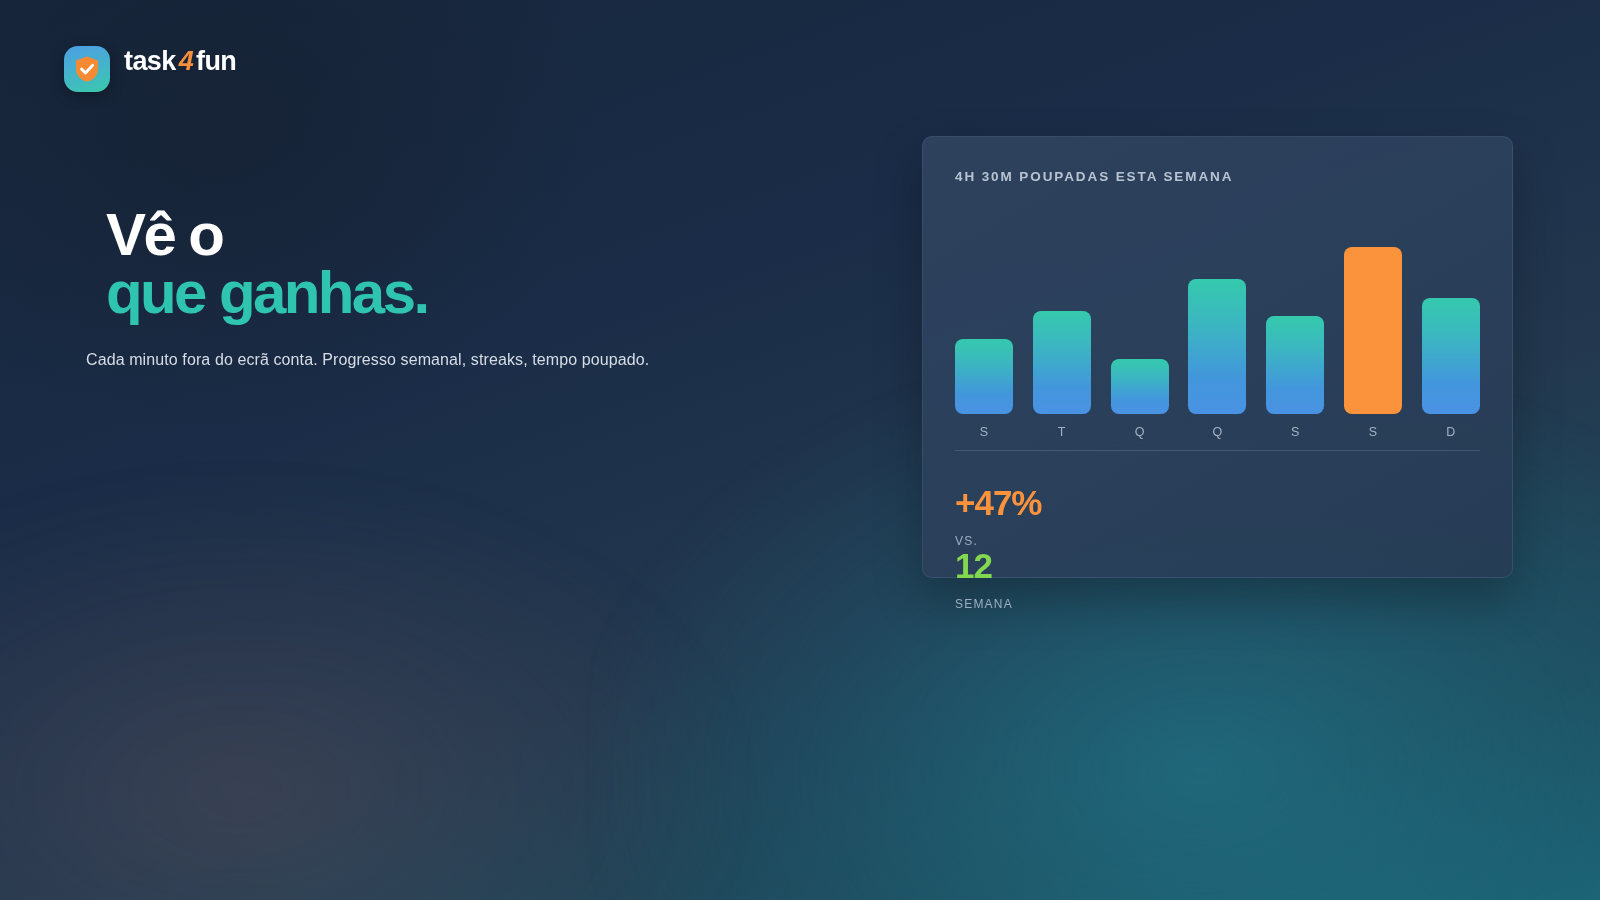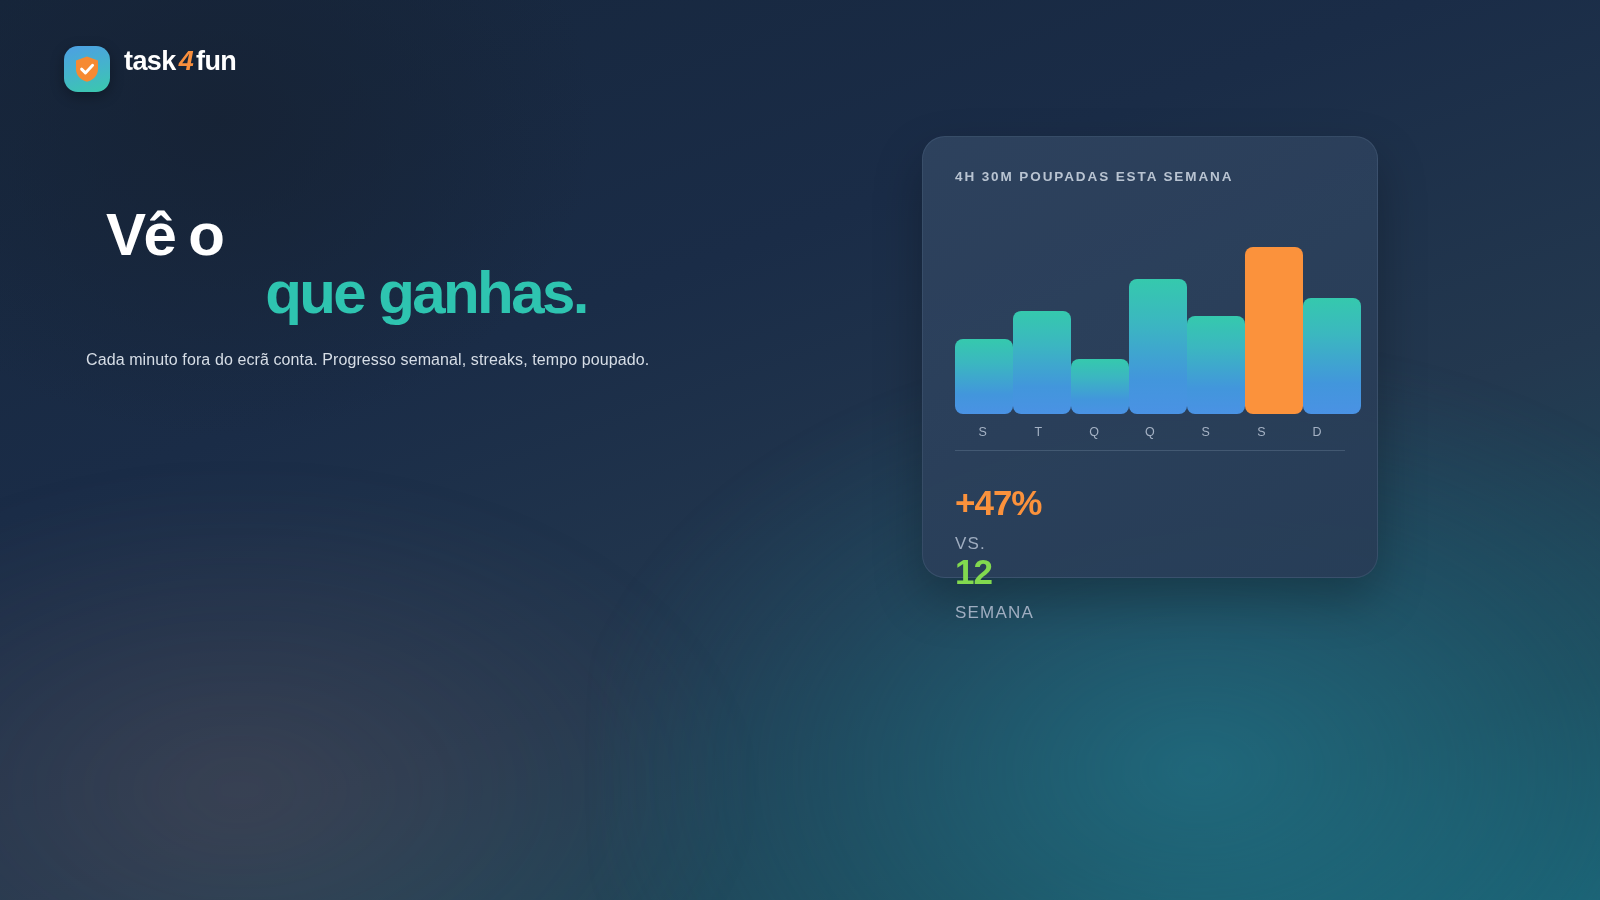--- a/index.html
+++ b/index.html
@@ -45,31 +45,31 @@
     display:inline-block;
     border:1.6px solid #2f9c92;
     background:rgba(25,74,78,0.45);
     color:#3ecfc0;
     border-radius:999px;
     padding:9px 22px 10px 22px;
     font-size:13px; font-weight:bold; letter-spacing:1.9px;
   }
   #headline { margin-top:30px; font-size:60px; line-height:0.97; font-weight:bold; letter-spacing:-2.6px;margin-left:20px; }
   #headline .l1 { display:block; color:#ffffff; }
-  #headline .l2 { display:block; color:#2ec4b0;text-align:center; }
+  #headline .l2 { display:block; color:#2ec4b0; }
   #subhead {
     margin-top:26px; font-size:16px; line-height:1.45; color:#d6dde6;
     max-width:590px; letter-spacing:0.1px;
   }
   
   #card {
-    position:absolute; left:922px; top:136px; width:456px; height:442px;
+    position:absolute; left:922px; top:136px; width:591px; height:442px;
     background:linear-gradient(150deg, rgba(47,68,96,0.92) 0%, rgba(40,60,86,0.92) 100%);
     border:1px solid rgba(130,155,185,0.17);
-    border-radius:23px;
+    border-radius:10px;
     box-shadow:0 22px 48px rgba(0,0,0,0.26);
     padding:32px 32px 6px 32px;
   }
   #card-title { font-size:13.5px; font-weight:bold; letter-spacing:1.9px; color:#b9c4d2; }
   
   #chart { position:relative; height:238px; margin-top:22px; }
   #bars {
     position:absolute; left:0; right:0; bottom:30px; height:178px;
     display:flex; align-items:flex-end; justify-content:space-between;
   }
@@ -82,21 +82,21 @@
   #labels {
     position:absolute; left:0; right:0; bottom:0; height:24px;
     display:flex; justify-content:space-between; align-items:center;
   }
   .lab { width:58px; text-align:center; font-size:12.5px; color:#a5b2c4; letter-spacing:0.3px; }
   
   #divider { height:1px; background:rgba(160,180,205,0.22); margin-top:6px; }
   #stats { display:flex; margin-top:34px;flex-direction:column; }
   .stat { flex:1; }
   .stat-val { font-size:35px; font-weight:bold; line-height:1; letter-spacing:-1px; }
-  .stat-lab { margin-top:14px; font-size:17px; letter-spacing:1.2px; color:#9fadc0; }
+  .stat-lab { margin-top:14px; font-size:12px; letter-spacing:1.2px; color:#9fadc0; }
 </style>
 </head>
 <body>
 
 <div id="bg-base"></div>
 <div id="bg-glow-topleft"></div>
 <div id="bg-glow-warm"></div>
 <div id="bg-glow-teal"></div>
 
 <div id="logo">

